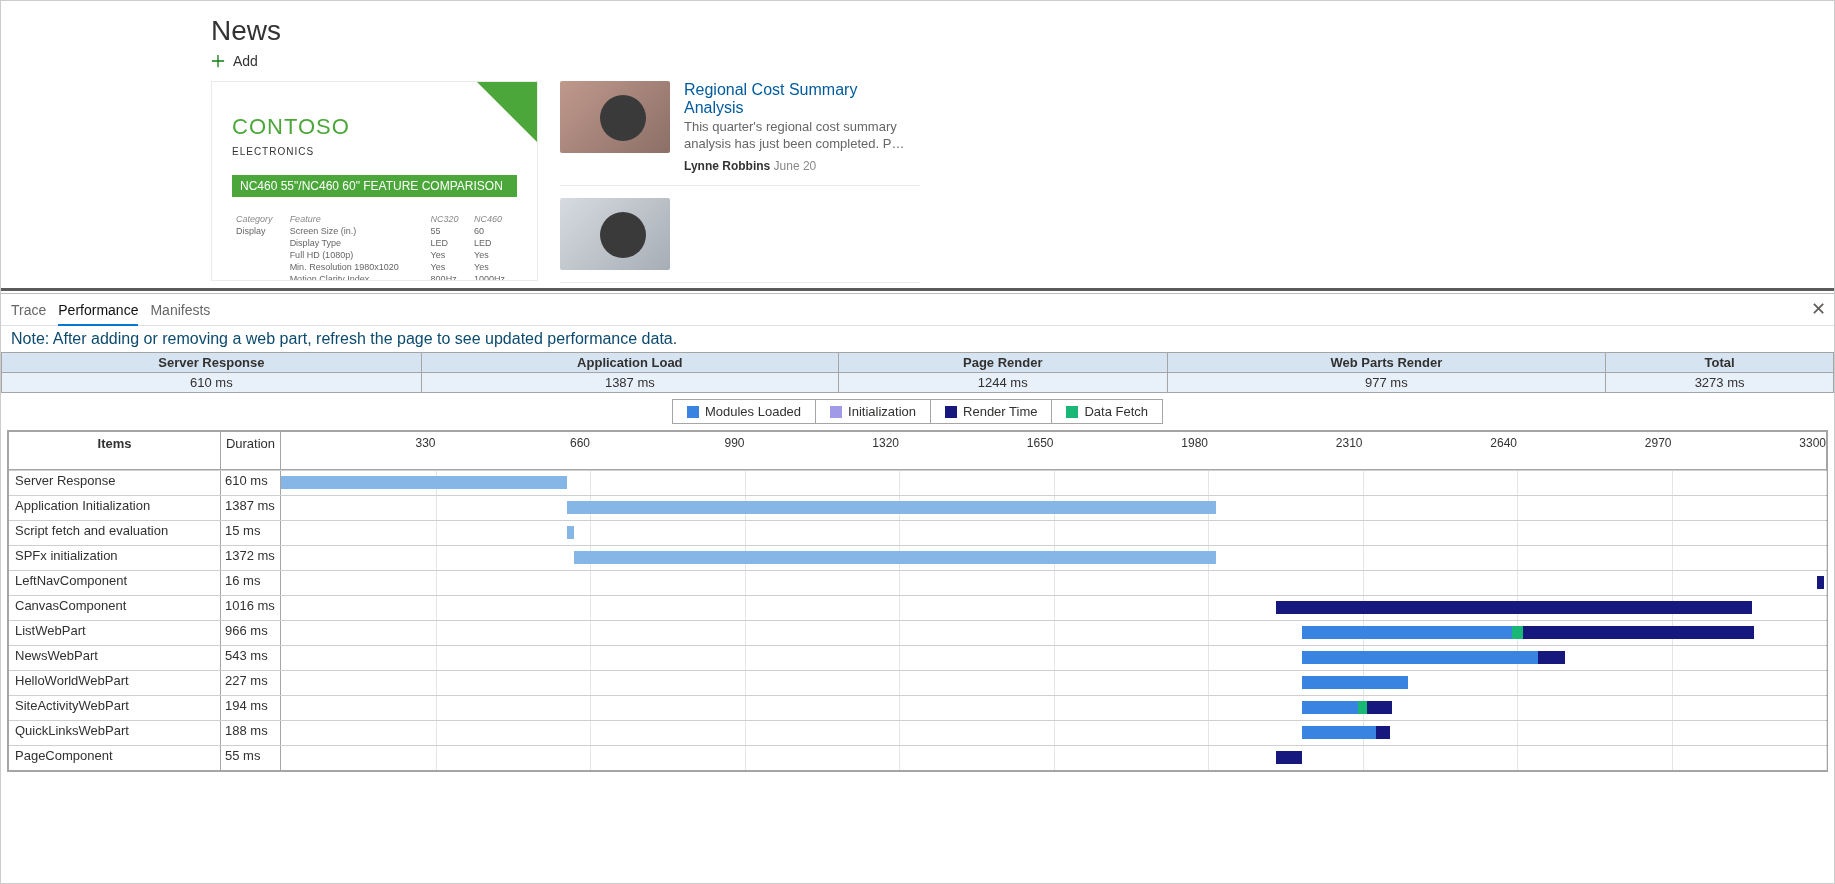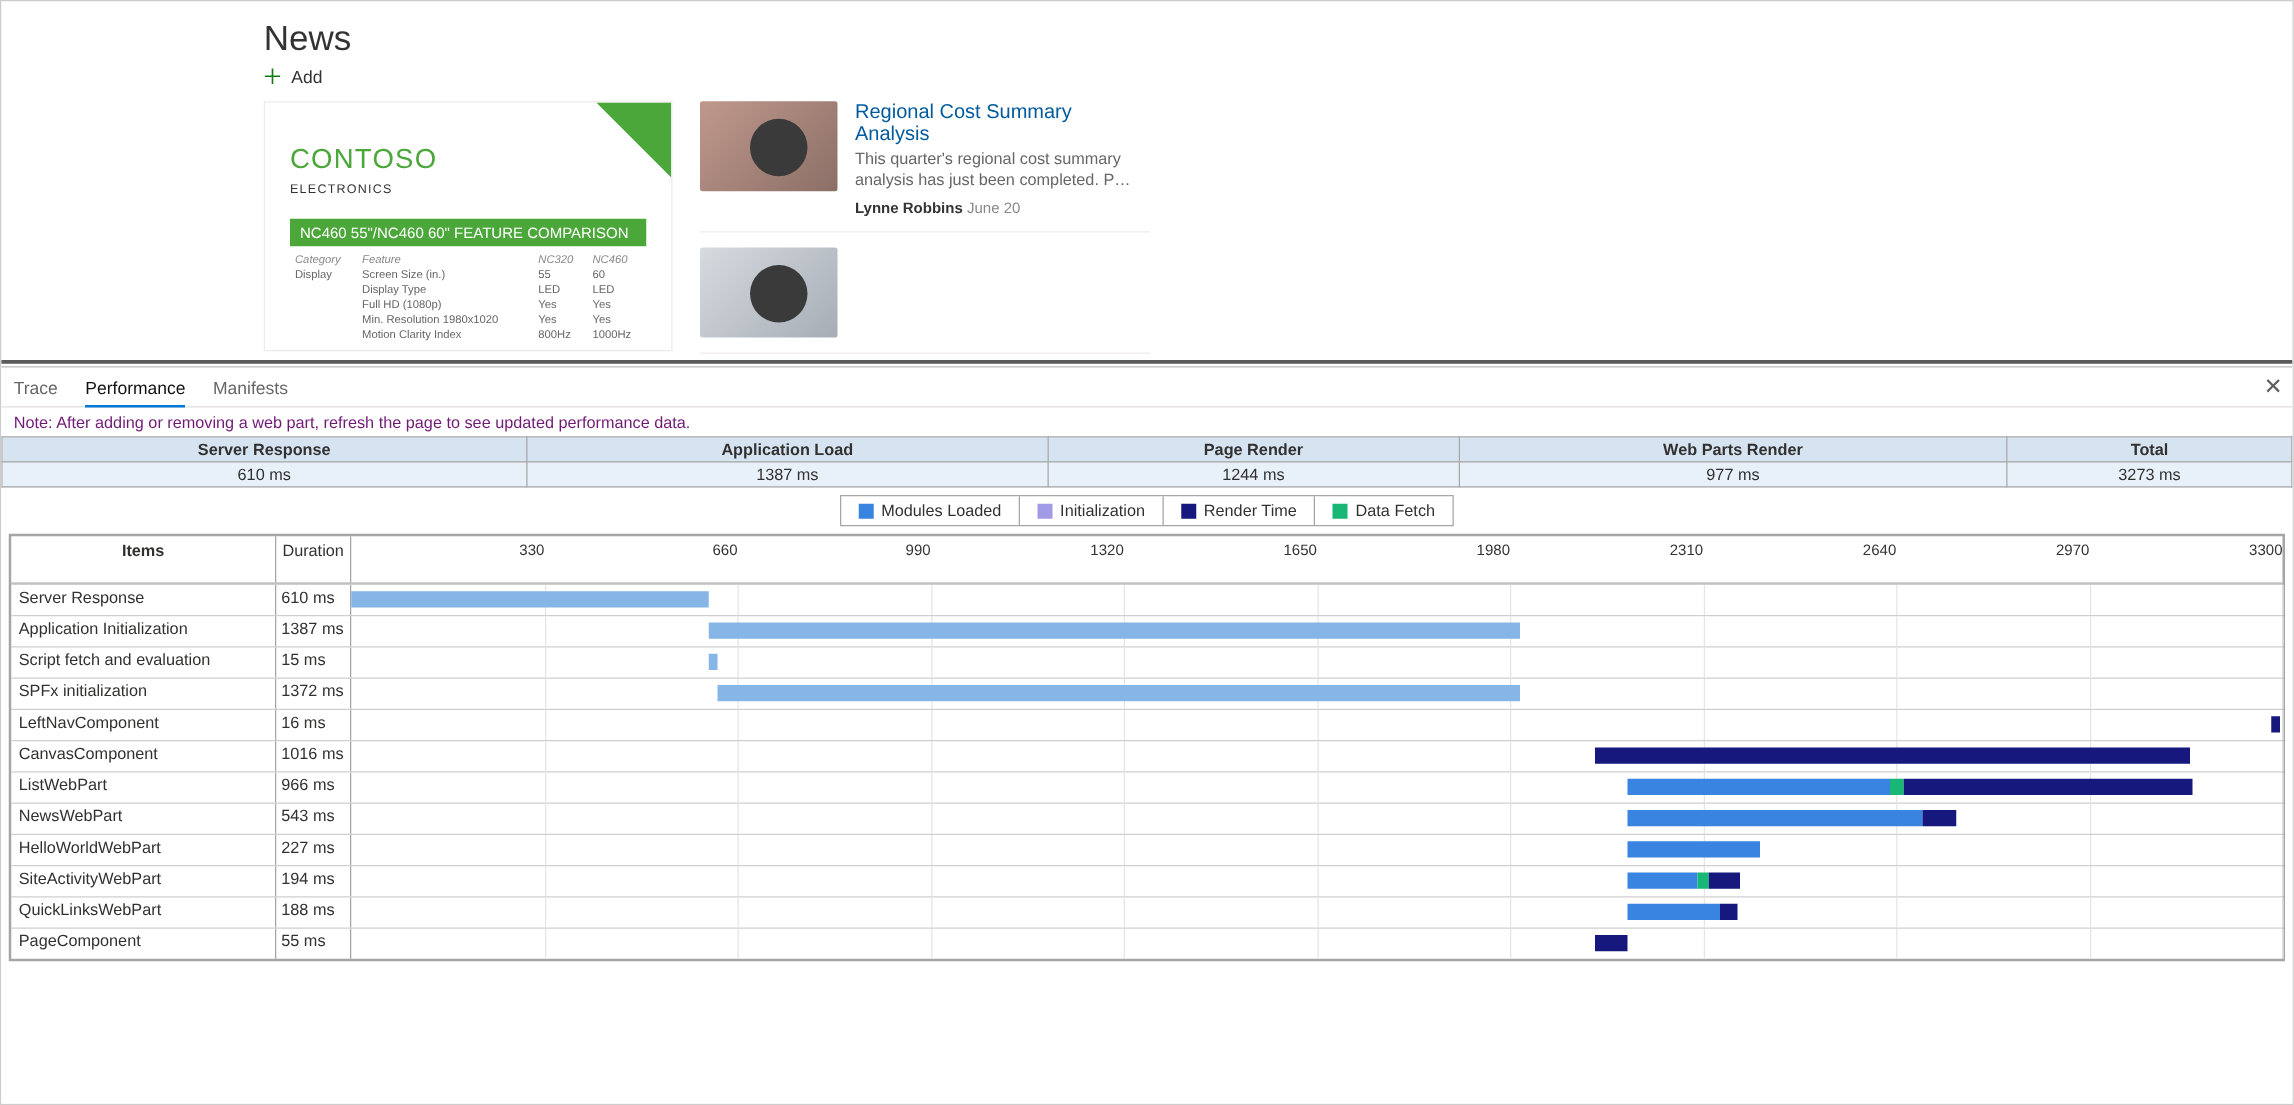--- a/index.html
+++ b/index.html
@@ -8,44 +8,44 @@
   .upper-inner { margin-left: 210px; padding-top: 14px; }
   .news-title { font-size: 28px; font-weight: 300; color: #333; }
   .add-row { margin-top: 6px; color: #333; font-size: 14px; cursor: pointer; display: flex; align-items: center; gap: 8px; }
   .add-row svg { width: 14px; height: 14px; stroke: #107c10; stroke-width: 1.5; fill: none; }
   .news-body { display: flex; gap: 22px; margin-top: 12px; }
   .feature-card { width: 327px; height: 200px; border: 1px solid #edebe9; padding: 20px 20px 10px 20px; background: #fff; overflow: hidden; position: relative; }
   .feature-card .tri { position: absolute; top: 0; right: 0; width: 0; height: 0; border-left: 60px solid transparent; border-top: 60px solid #4ca73a; }
   .feature-card .brand { font-size: 22px; color: #4ca73a; letter-spacing: 1px; margin-top: 12px; }
   .feature-card .brand-sub { font-size: 10px; color: #333; margin-top: 6px; letter-spacing: 1px; }
   .feature-card .green-bar { margin-top: 18px; background: #4ca73a; color: #fff; font-size: 12px; padding: 4px 8px; }
-  .feature-mini { font-size: 9px; color: #666; margin-top: 4px; }
+  .feature-mini { font-size: 9px; color: #666; margin-top: 16px; }
   .feature-mini table { width: 100%; border-collapse: collapse; }
   .feature-mini td, .feature-mini th { padding: 1px 4px; text-align: left; font-weight: normal; }
   .feature-mini thead th { font-style: italic; color: #888; }
   .side-list { width: 360px; }
   .side-item { display: flex; gap: 14px; padding-bottom: 12px; border-bottom: 1px solid #edebe9; margin-bottom: 12px; }
   .side-item .thumb { width: 110px; height: 72px; background: #c8c6c4; flex-shrink: 0; border-radius: 2px; }
   .thumb.meeting { background: linear-gradient(135deg,#c0988c,#8b6f67); position: relative; overflow: hidden; }
   .thumb.doc { background: linear-gradient(135deg,#d7dbe0,#a6adb5); position: relative; overflow: hidden; }
   .thumb .circ { position:absolute; width:46px;height:46px;border-radius:50%; background:#3a3a3a; top:14px; left:40px; }
   .side-item .txt .t { font-size: 16px; color: #005a9e; margin-bottom: 2px; }
   .side-item .txt .d { font-size: 13px; color: #666; line-height: 1.3; }
   .side-item .txt .a { font-size: 12px; color: #333; margin-top: 6px; }
   .side-item .txt .a span.date { color: #888; }
   
   .ghost { position: absolute; top: 292px; left: 210px; width: 1400px; color: #e4e4e4; font-size: 13px; z-index: 0; pointer-events: none; }
 
   
   .lower { position: absolute; top: 292px; left: 0; right: 0; bottom: 0; background: rgba(255,255,255,0.97); border-top: 1px solid #bbb; }
-  .tabs { display: flex; gap: 22px; padding: 4px 10px 0 10px; border-bottom: 1px solid #e1dfdd; font-size: 14px; }
+  .tabs { display: flex; gap: 12px; padding: 4px 10px 0 10px; border-bottom: 1px solid #e1dfdd; font-size: 14px; }
   .tabs .tab { padding: 4px 0 6px 0; cursor: pointer; color: #666; }
   .tabs .tab.active { color: #111; border-bottom: 2px solid #0078d4; margin-bottom: -1px; }
   .close-x { position: absolute; top: 4px; right: 8px; font-size: 18px; color: #605e5c; cursor: pointer; }
-  .note { font-size: 13px; color: #701a75; padding: 4px 10px; }
+  .note { font-size: 16px; color: #0c4a6e; padding: 4px 10px; }
   .summary-table { width: 100%; border-collapse: collapse; font-size: 13px; }
   .summary-table th { background: #d6e4f2; border: 1px solid #a5a5a5; padding: 2px 8px; font-weight: bold; }
   .summary-table td { background: #e8f1fa; border: 1px solid #a5a5a5; padding: 2px 8px; text-align: center; }
   .legend { display: flex; justify-content: center; margin-top: 6px; }
   .legend-inner { display: flex; border: 1px solid #a5a5a5; }
   .legend-item { display: flex; align-items: center; gap: 6px; padding: 4px 14px; border-right: 1px solid #a5a5a5; font-size: 13px; }
   .legend-item:last-child { border-right: none; }
   .swatch { width: 12px; height: 12px; }
   .s-ml { background: #3884e0; }
   .s-init { background: #a19ae6; }

